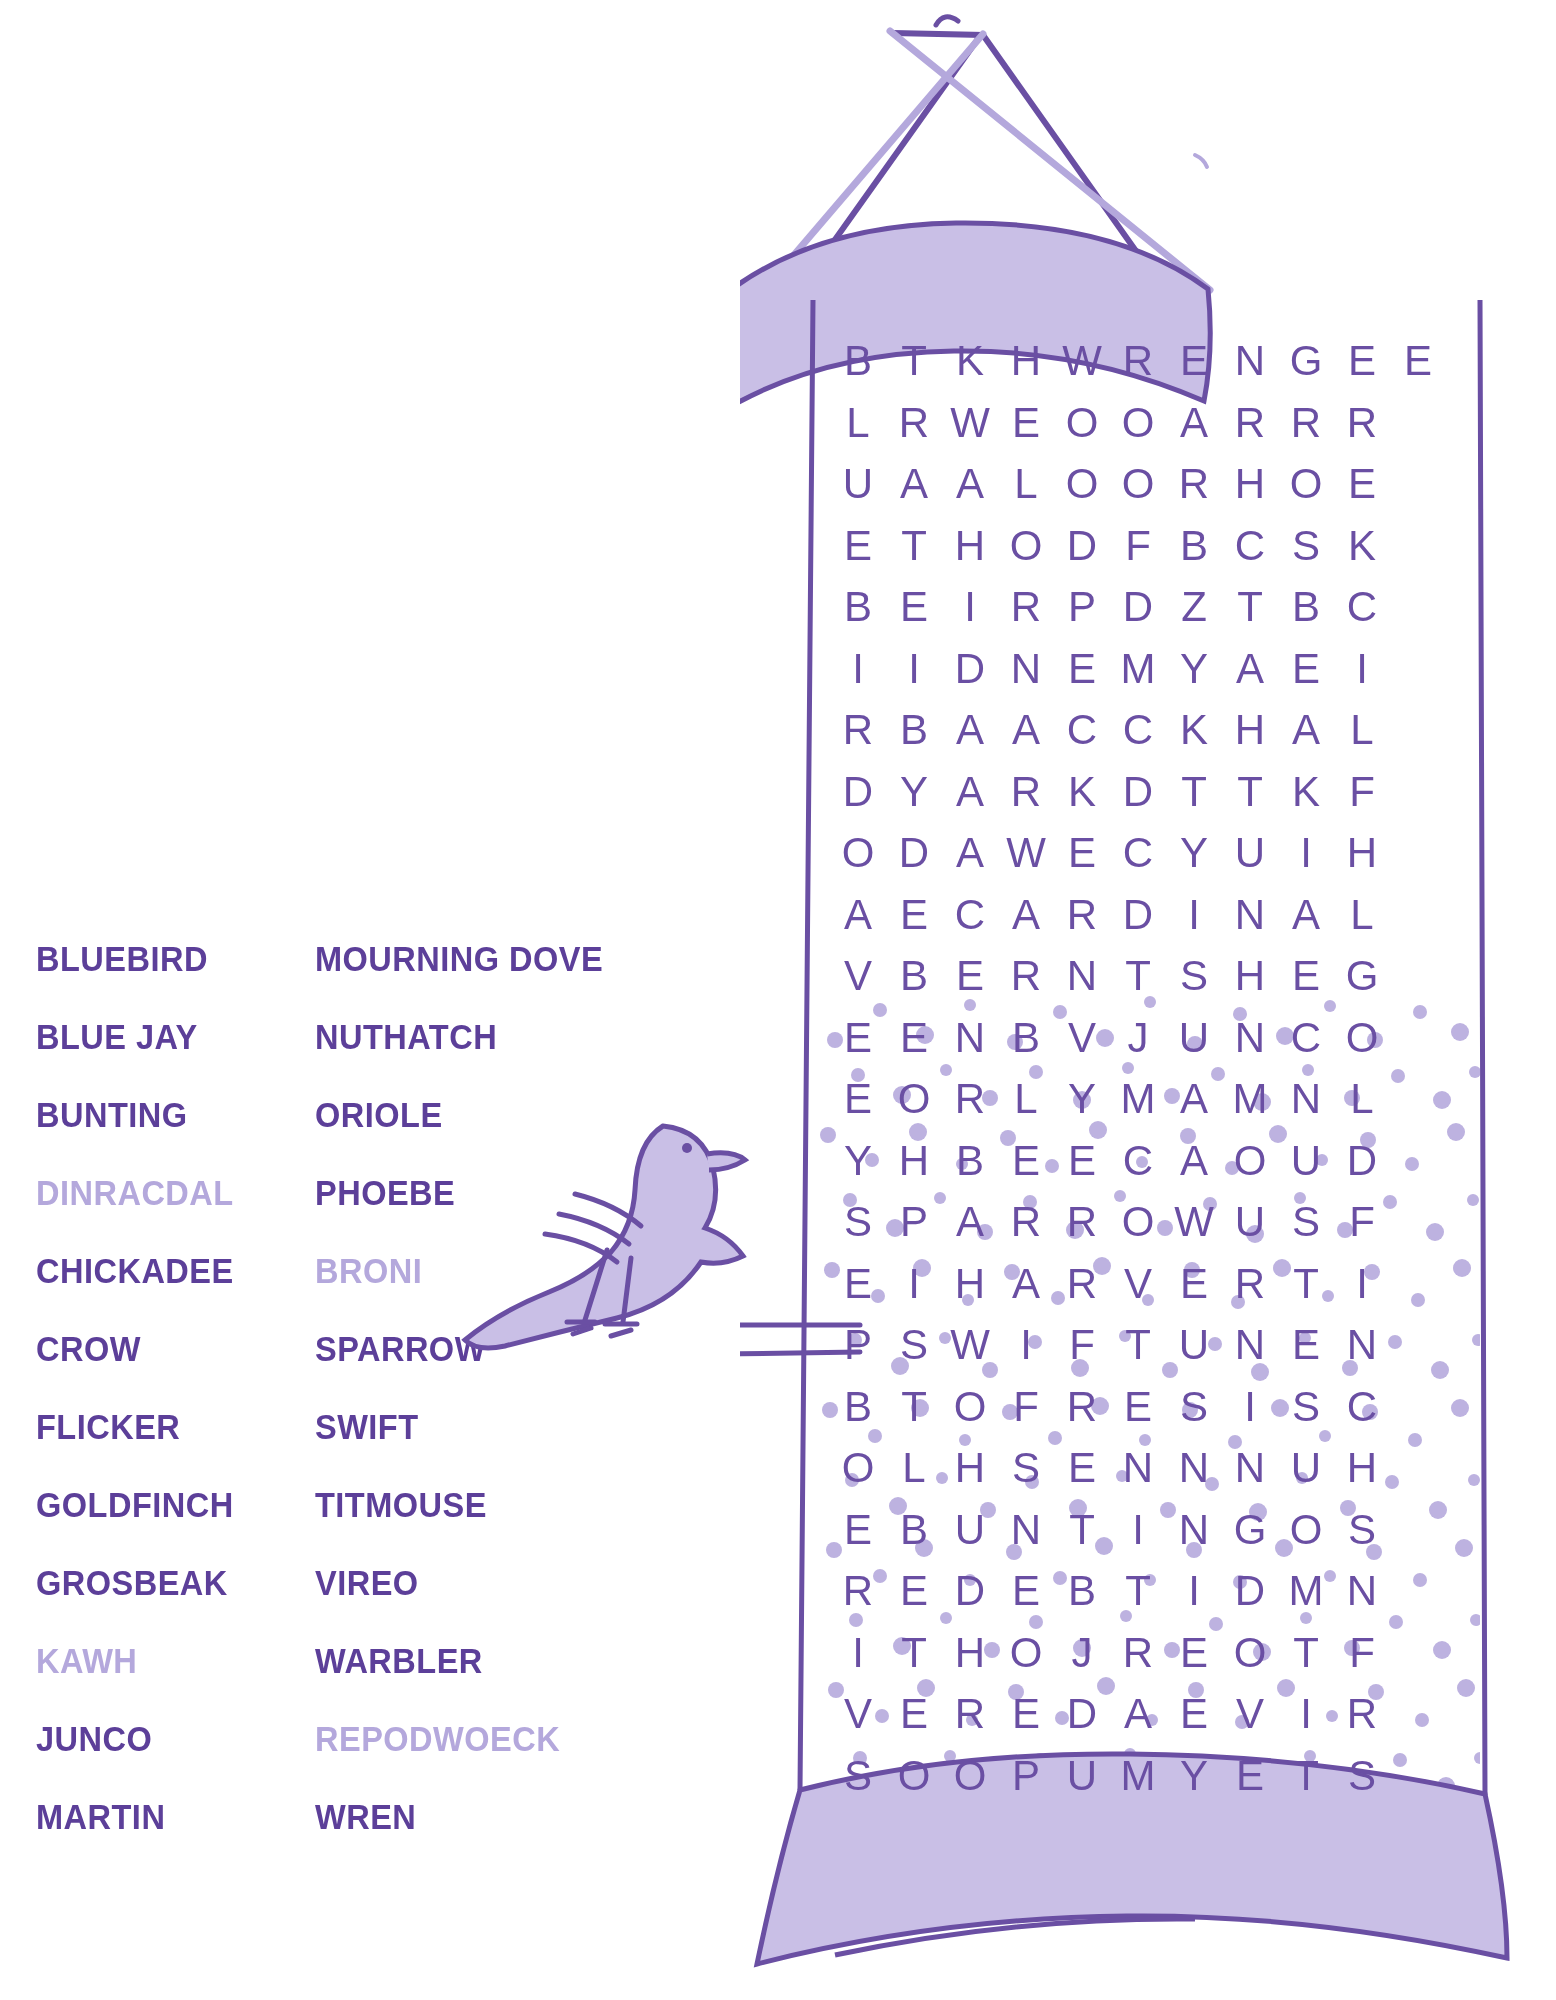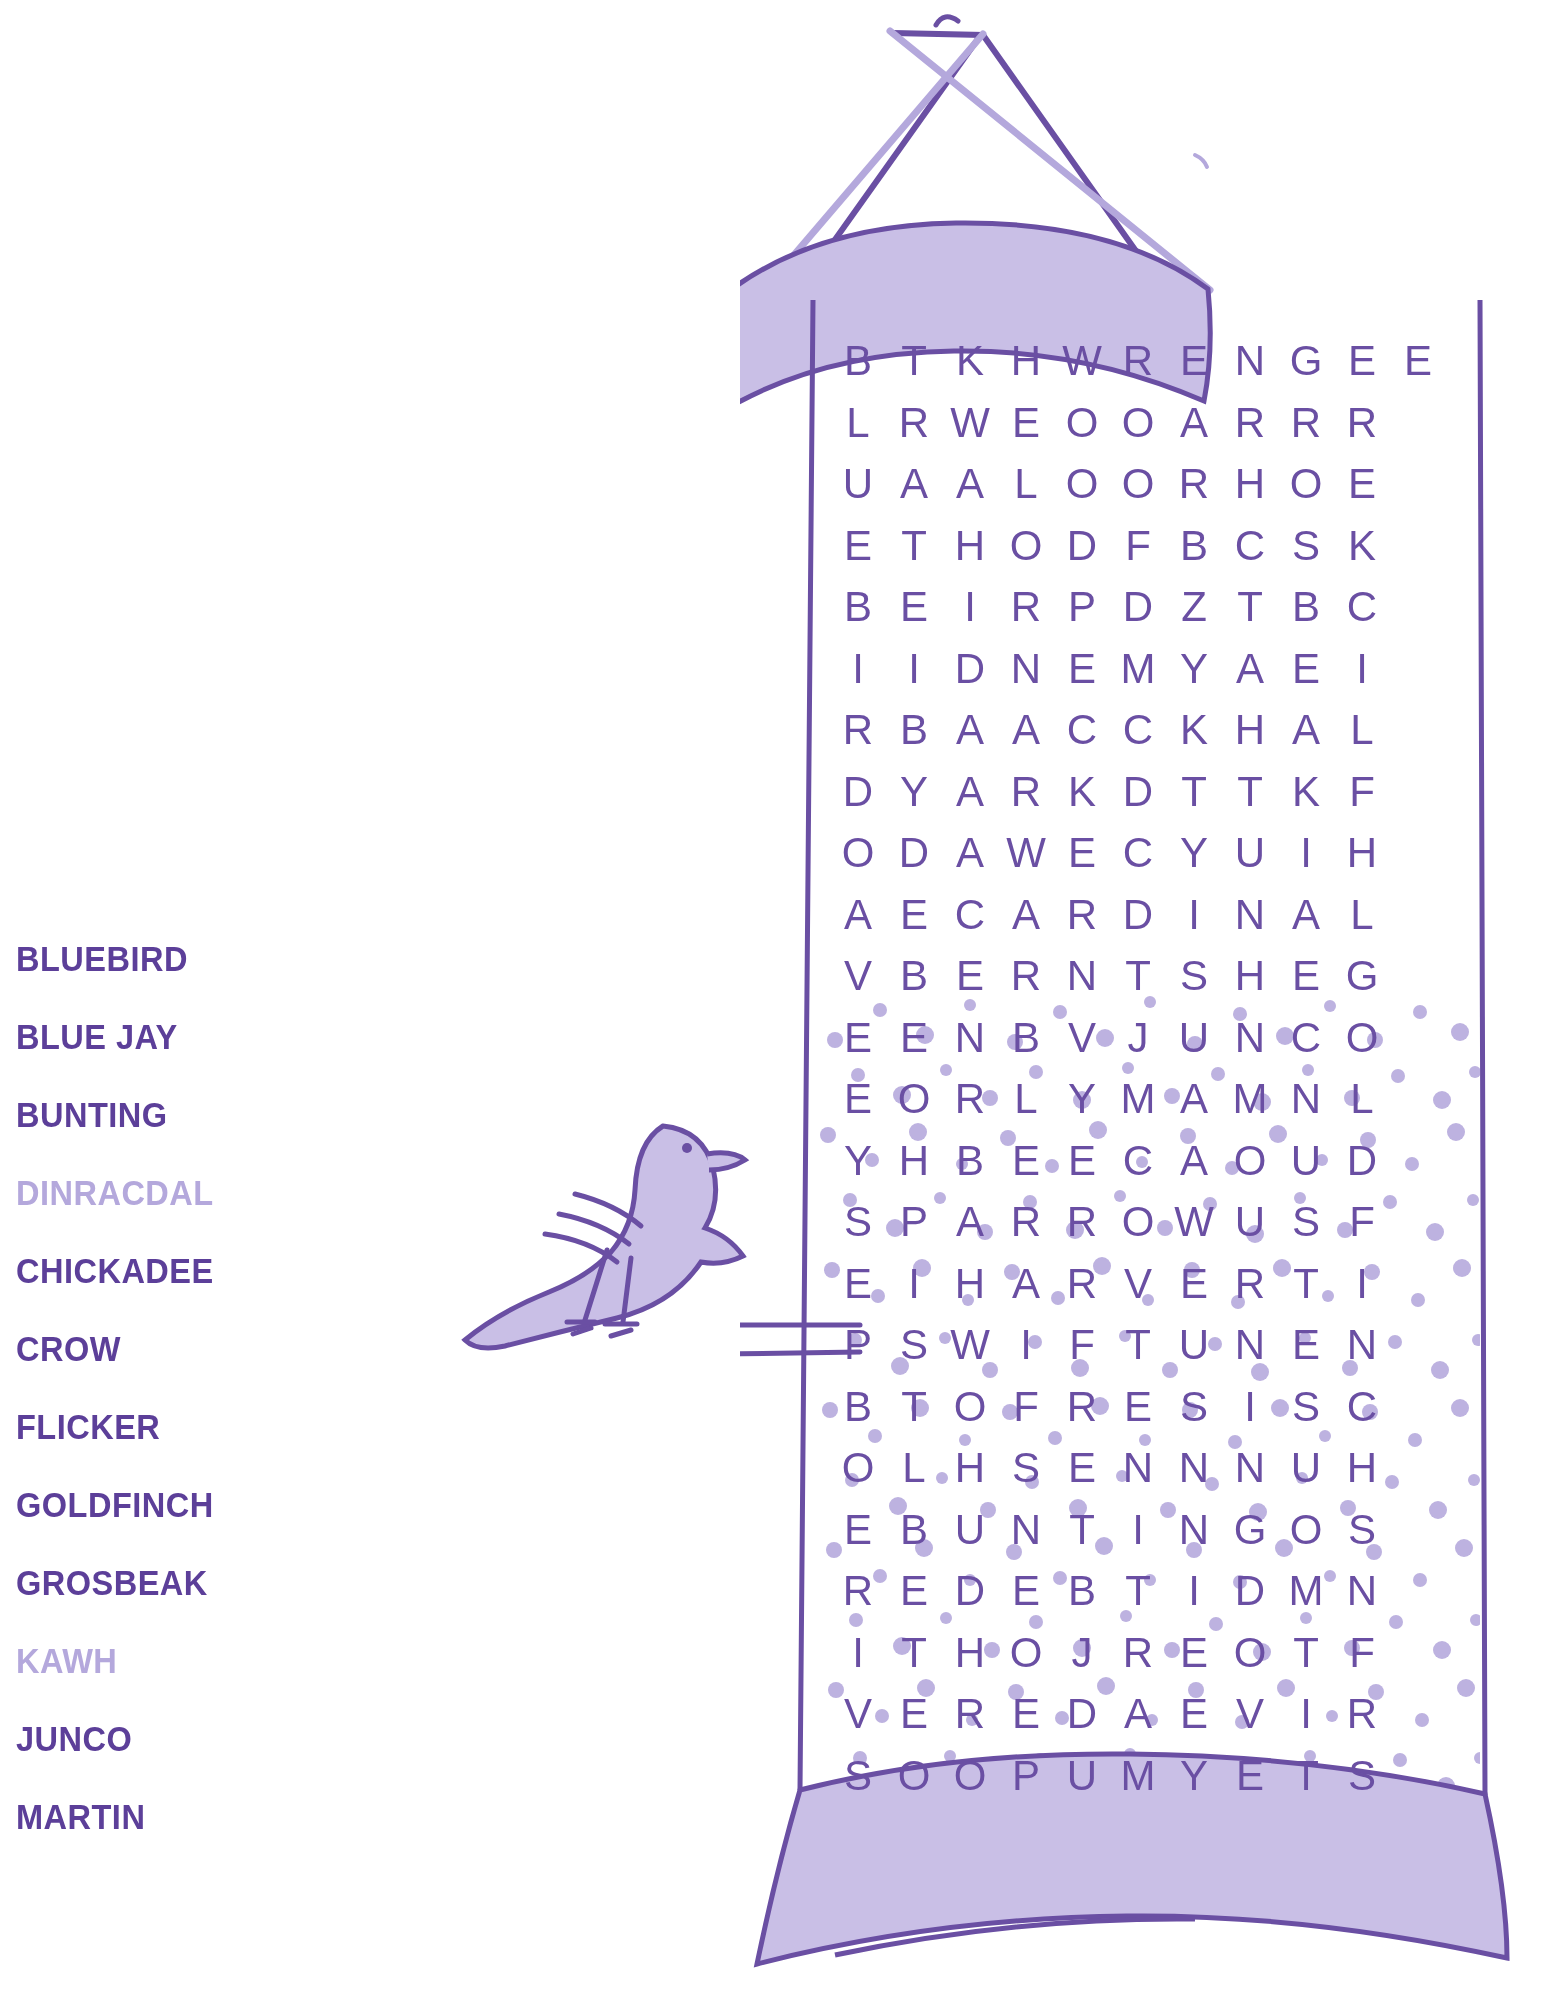--- a/index.html
+++ b/index.html
@@ -17,21 +17,21 @@
   #page {
     position: absolute;
     left: 0; top: 0;
     width: 1556px;
     height: 2000px;
   }
 
   
   #wordlist {
     position: absolute;
-    left: 16px;
+    left: 36px;
     top: 920px;
     width: 600px;
     display: flex;
     gap: 66px;
   }
   .word-col {
     display: flex;
     flex-direction: column;
   }
   .word {
@@ -89,20 +89,34 @@
       <div class="word found">BUNTING</div>
       <div class="word unfound">DINRACDAL</div>
       <div class="word found">CHICKADEE</div>
       <div class="word found">CROW</div>
       <div class="word found">FLICKER</div>
       <div class="word found">GOLDFINCH</div>
       <div class="word found">GROSBEAK</div>
       <div class="word unfound">KAWH</div>
       <div class="word found">JUNCO</div>
       <div class="word found">MARTIN</div>
+    </div>
+    <div class="word-col">
+      <div class="word found">MOURNING DOVE</div>
+      <div class="word found">NUTHATCH</div>
+      <div class="word found">ORIOLE</div>
+      <div class="word found">PHOEBE</div>
+      <div class="word unfound">BRONI</div>
+      <div class="word found">SPARROW</div>
+      <div class="word found">SWIFT</div>
+      <div class="word found">TITMOUSE</div>
+      <div class="word found">VIREO</div>
+      <div class="word found">WARBLER</div>
+      <div class="word unfound">REPODWOECK</div>
+      <div class="word found">WREN</div>
     </div>
   </div>
 
   <div id="feeder">
     <svg width="800" height="2000" viewBox="0 0 800 2000" xmlns="http://www.w3.org/2000/svg">
       <defs>
         <clipPath id="tubeClip">
           <path d="M73 300 L73 1820 L740 1820 L740 300 Z"></path>
         </clipPath>
       </defs>

